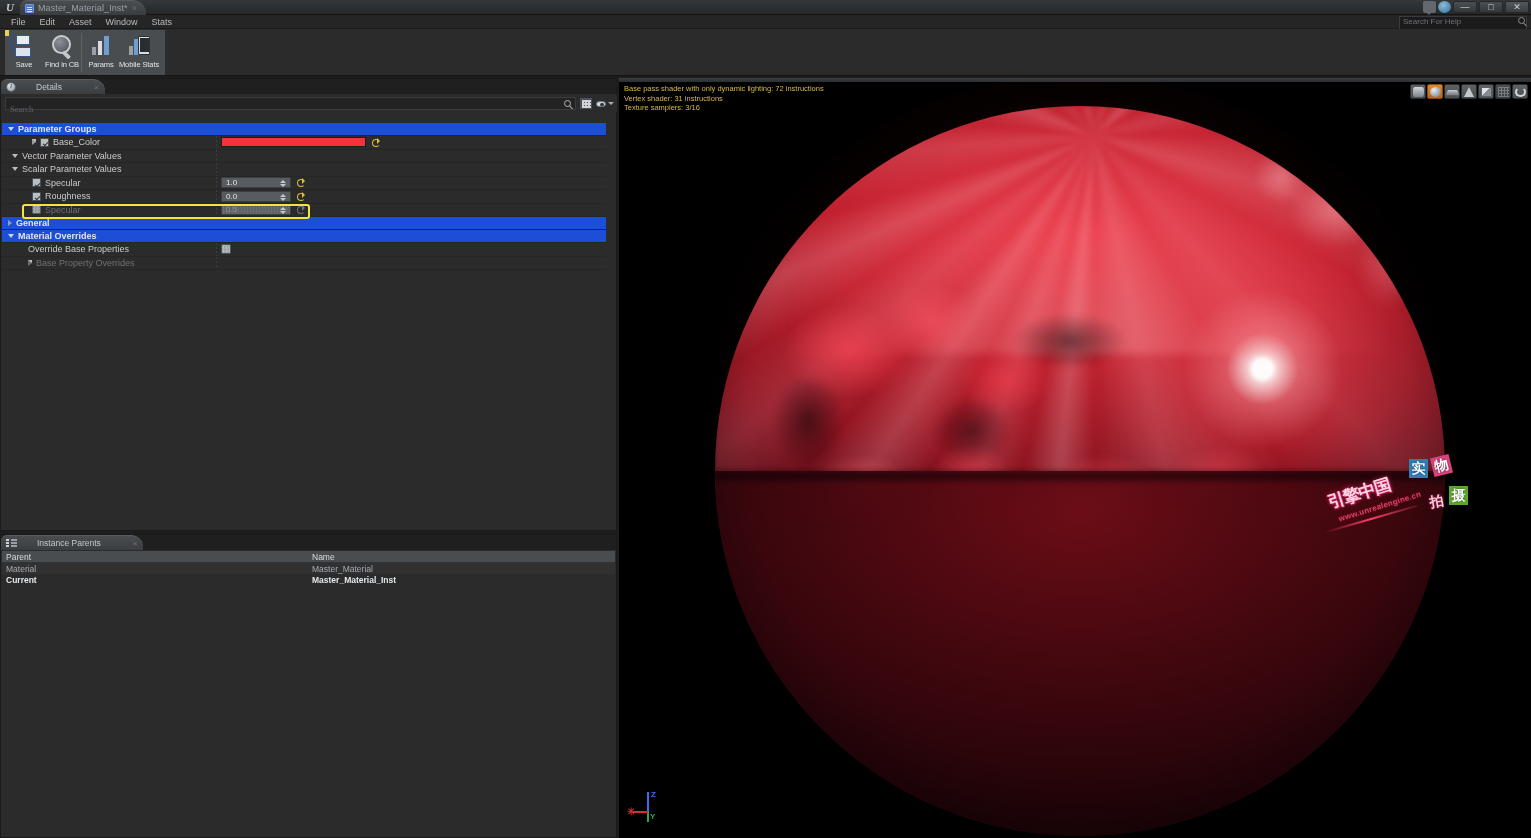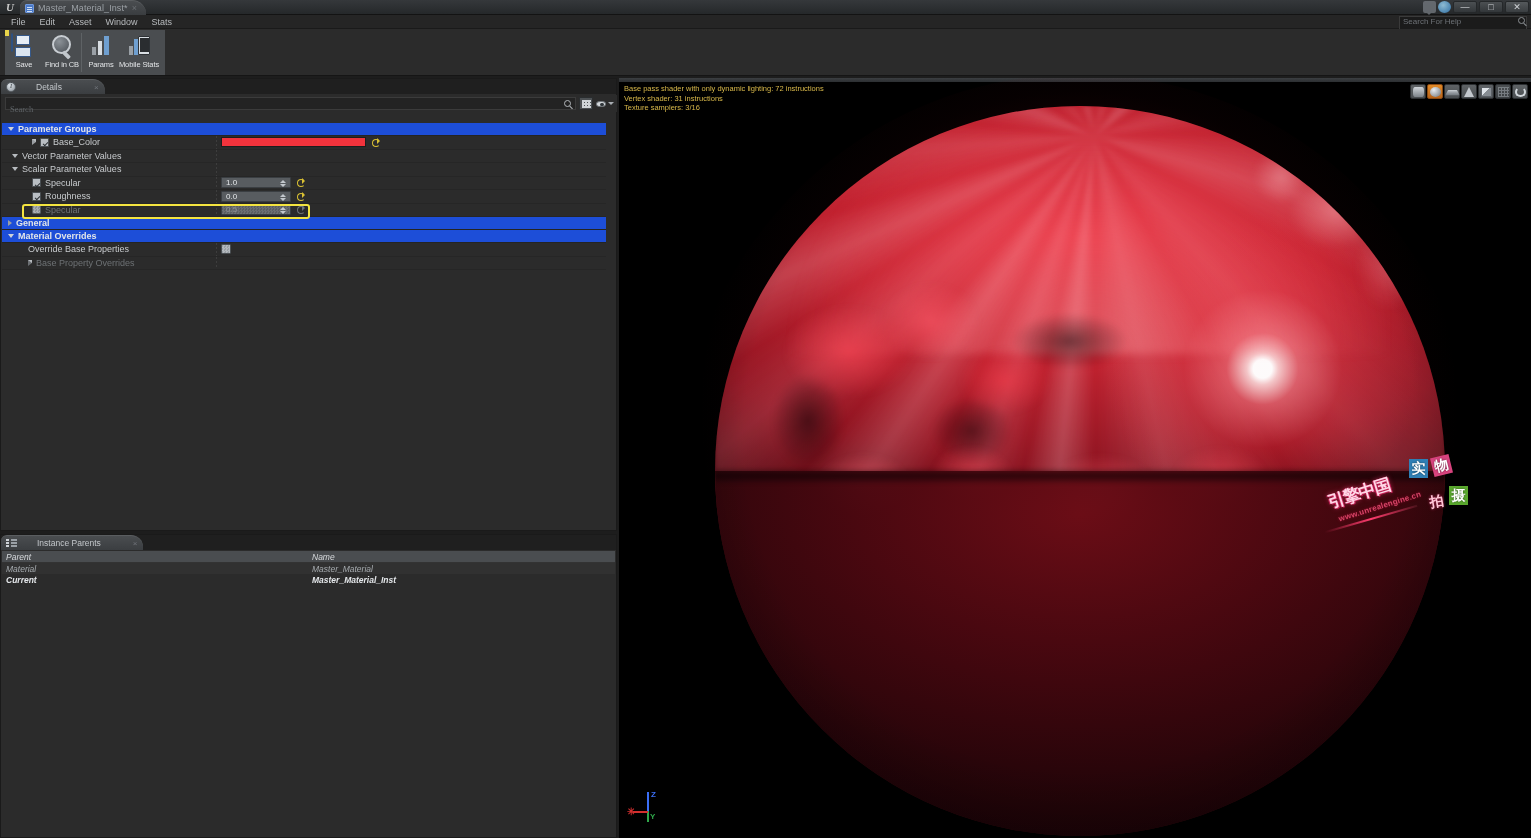--- a/index.html
+++ b/index.html
@@ -337,21 +337,21 @@
   .override-cbx {
     width: 10px; height: 10px; border: 1px solid #4a4f53; border-radius: 1px;
     background: repeating-conic-gradient(#b3b8bd 0 25%, #9aa0a5 0 50%) 0 0/3px 3px;
   }
 
   
   .instance-panel {
     position: absolute; left: 0; top: 534px; width: 617px; height: 304px;
     background: #2b2b2b; border: 1px solid #1a1a1a;
   }
-  .ip-body { position:absolute; left:1px; top:16px; right:1px; bottom:1px; background:#2b2b2b;font-style:italic; }
+  .ip-body { position:absolute; left:1px; top:16px; right:1px; bottom:1px; background:#2b2b2b; }
   .ip-head {
     height: 12px; background: #4a4d50; display: flex; align-items: center;
     border-bottom: 1px solid #333;
   }
   .ip-head .col { font-size: 8.5px; color: #d7dadd; padding-left: 4px; }
   .ip-row { height: 11px; display: flex; align-items: center; }
   .ip-row .col { font-size: 8.5px; padding-left: 4px; white-space: nowrap; }
   .ip-row.alt { background: #313131; }
   .ip-row.alt .col { color: #a6abaf; }
   .ip-row.cur .col { color: #e4e7ea; font-weight: bold; }

